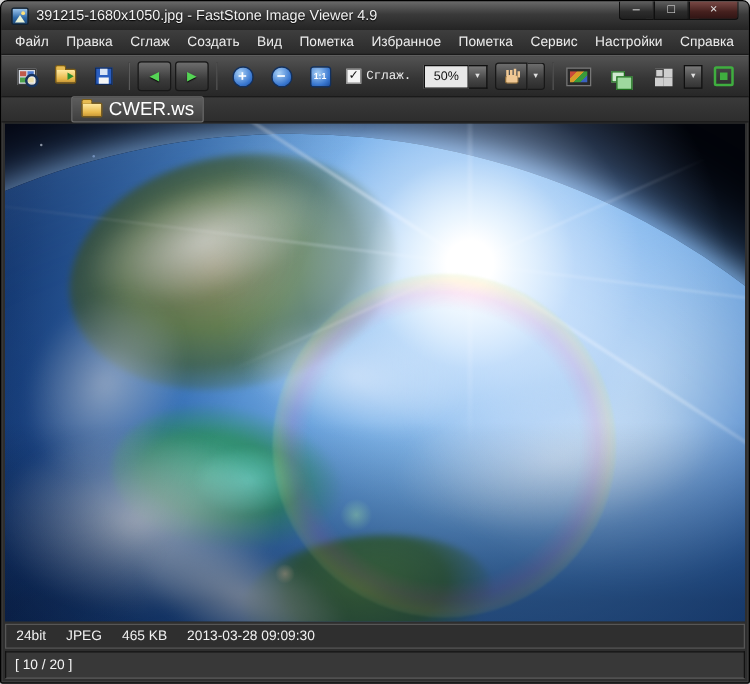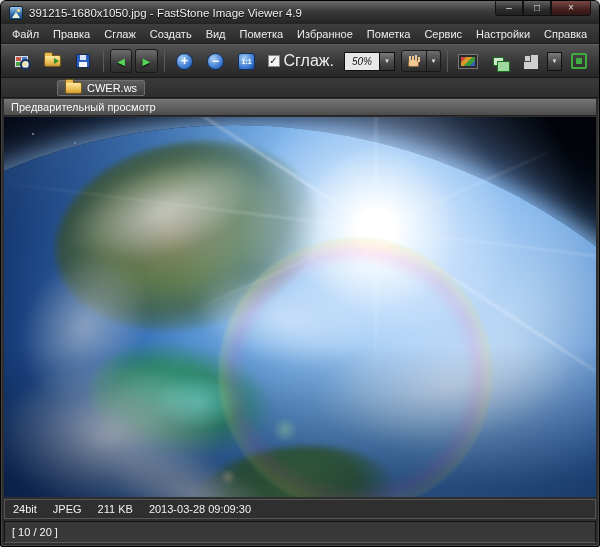--- a/index.html
+++ b/index.html
@@ -79,25 +79,25 @@
 
   .i-zoom { width:17px; height:17px; border-radius:50%; color:#fff; font-weight:bold; font-size:12px; line-height:15px;
     text-align:center; background:radial-gradient(circle at 35% 30%, #a8d0f5, #3a78d0 65%, #1a4a9a); border:1px solid #12305e; }
   .i-fit { width:17px; height:17px; border-radius:3px; color:#fff; font-weight:bold; font-size:7px;
     display:flex; align-items:center; justify-content:center;
     background:radial-gradient(circle at 35% 30%, #a8d0f5, #3a78d0 65%, #1a4a9a); border:1px solid #12305e; }
 
   .smooth-group { display:flex; align-items:center; gap:4px; margin:0 4px; }
   .checkbox { width:12px; height:12px; background:#f4f4f4; border:1px solid #8a8a8a; color:#111;
     font-size:10px; line-height:10px; text-align:center; }
-  .smooth-label { color:#eee; font-size:16px; }
+  .smooth-label { color:#eee; font-size:10px;font-family:Liberation Mono, monospace; }
 
   .combo { display:flex; height:19px; margin:0 3px; }
   .combo-val { min-width:36px; padding:0 3px; background:#e8e8e8; border:1px solid #101010;
-    color:#111; font-size:10px; display:flex; align-items:center; justify-content:center;font-style:italic; }
+    color:#111; font-size:10px; display:flex; align-items:center; justify-content:center; }
   .combo-arrow { width:15px; background:linear-gradient(#7a7a7a,#474747 60%,#333);
     border:1px solid #101010; border-left:none; color:#e0e0e0; font-size:6px;
     display:flex; align-items:center; justify-content:center; }
 
   .hand-btn { width:26px; height:22px; background:linear-gradient(#6e6e6e,#3c3c3c 60%,#2c2c2c);
     border:1px solid #181818; border-radius:3px 0 0 3px; display:flex; align-items:flex-end; justify-content:center; padding-bottom:4px; }
   .i-hand { position:relative; width:11px; height:7px; background:#f0c894; border-radius:3px 3px 2px 2px; border:1px solid #8a6a3a; border-top:none; }
   .i-hand::before { content:""; position:absolute; left:0; top:-4px; width:2px; height:5px; background:#f0c894;
     box-shadow:3px 0 0 #f0c894, 6px -1px 0 #f0c894, 9px 1px 0 #f0c894; }
   .hand-arrow { width:14px; height:22px; background:linear-gradient(#6e6e6e,#3c3c3c 60%,#2c2c2c);
@@ -113,21 +113,21 @@
   .i-grid::before { content:""; position:absolute; left:0; top:0; width:5px; height:5px; background:#cfcfcf; border:1px solid #444;
     box-shadow:7px 0 0 #cfcfcf, 0 7px 0 #cfcfcf, 7px 7px 0 #cfcfcf; }
   .i-fs { width:16px; height:16px; border:2px solid #3fae3f; border-radius:2px; position:relative; }
   .i-fs::after { content:""; position:absolute; left:3px; top:3px; width:6px; height:6px; background:#3fae3f; }
 
   
   .pathbar { height:20px; flex:0 0 20px; display:flex; align-items:center; padding-left:56px;
     background:linear-gradient(#3a3a3a,#2d2d2d); border-bottom:1px solid #191919; }
   .path-item { display:flex; align-items:center; gap:5px; padding:1px 7px;
     background:linear-gradient(#5e5e5e,#3e3e3e); border:1px solid #6e6e6e; border-radius:2px; }
-  .path-label { color:#fff; font-size:11px; }
+  .path-label { color:#fff; font-size:15px; }
 
   
   .preview-header { height:17px; flex:0 0 17px; display:flex; align-items:center; padding:0 7px;
     background:linear-gradient(#767676,#4c4c4c); border-bottom:1px solid #222;
     color:#f8f8f8; font-size:11px; margin:1px 3px 0; }
 
   
   .image-area { flex:1 1 auto; position:relative; overflow:hidden; margin:1px 3px 0; background:#02040a; }
 
   .stars { position:absolute; left:28px; top:16px; width:2px; height:2px; border-radius:50%; background:#fff; opacity:.85;
@@ -292,23 +292,20 @@
     </span>
   </div>
 
   <div class="pathbar">
     <span class="path-item">
       <span class="i-folder"></span>
       <span class="path-label">CWER.ws</span>
     </span>
   </div>
 
-  <div class="preview-header">
-    <span>Предварительный просмотр</span>
-  </div>
 
   <div class="image-area">
     <div class="stars"></div>
 
     <div class="planet">
       <div class="continent-na"></div>
       <div class="continent-carib"></div>
       <div class="shallow-sea"></div>
       <div class="continent-sa"></div>
       <div class="cloud c1"></div>
@@ -328,21 +325,21 @@
     <div class="sun"></div>
     <div class="flare-ring"></div>
     <div class="flare-dot1"></div>
     <div class="flare-dot2"></div>
     <div class="vignette"></div>
   </div>
 
   <div class="statusbar">
     <span>24bit</span>
     <span>JPEG</span>
-    <span>211 KB</span>
+    <span>465 KB</span>
     <span>2013-03-28 09:09:30</span>
   </div>
 
   <div class="bottombar">
     <div class="file-field">
       <span>[ 10 / 20 ]</span>
     </div>
   </div>
 
 </div>

